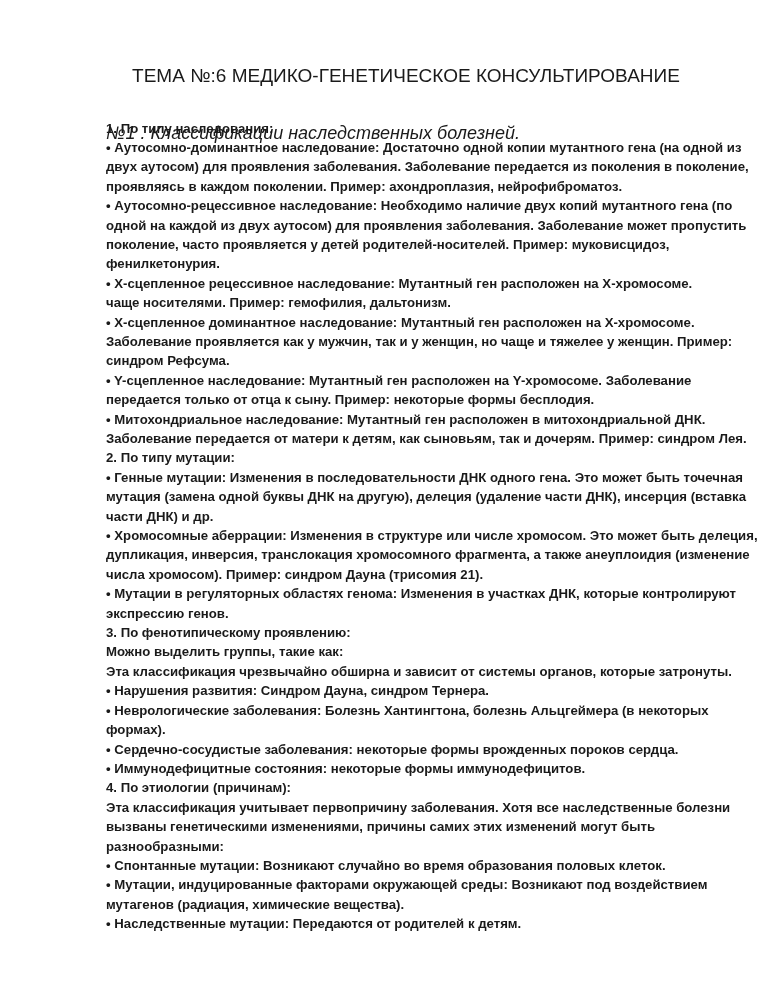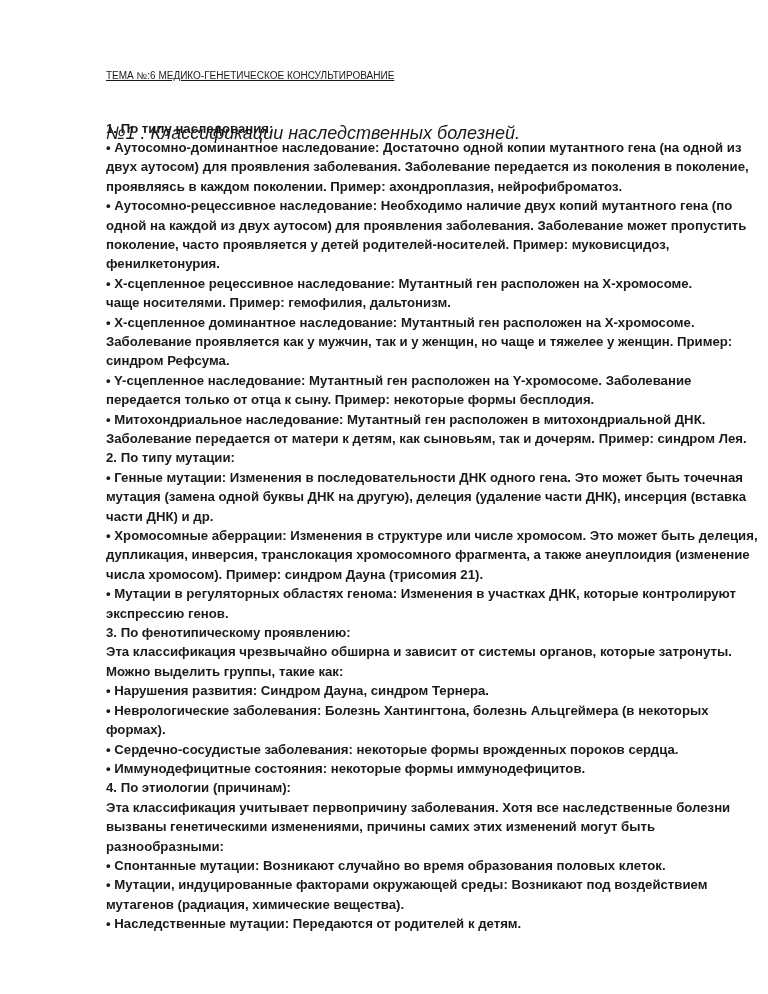--- a/index.html
+++ b/index.html
@@ -1,20 +1,20 @@
 <!DOCTYPE html>
 <html><head>
 <meta charset="utf-8">
 <style>
   html, body { margin: 0; padding: 0; background: #ffffff; }
   body { width: 768px; height: 994px; position: relative; overflow: hidden;
          font-family: "Liberation Sans", "DejaVu Sans", sans-serif; color: #1a1a1a; }
   .page { position: absolute; left: 106px; top: 0; width: 600px; }
-  .title { position: absolute; left: 0; width: 600px; top: 66px; text-align: left;
-           font-size: 10px; line-height: 19px; white-space: nowrap; text-decoration: underline; }
+  .title { position: absolute; left: 0; width: 600px; top: 66px; text-align: center;
+           font-size: 19px; line-height: 19px; white-space: nowrap; }
   .subtitle { position: absolute; left: 0; top: 92px; font-style: italic;
               font-size: 18px; line-height: 19px; white-space: nowrap; margin-top: 32px; }
   .body { position: absolute; left: 0; top: 118.5px; width: 620px; font-weight: bold; }
   .line { font-size: 13.2px; line-height: 19.42px; height: 19.42px; white-space: nowrap; }
 </style>
 </head>
 <body>
 
 <div class="page">
   <div class="title">ТЕМА №:6 МЕДИКО-ГЕНЕТИЧЕСКОЕ КОНСУЛЬТИРОВАНИЕ</div>
@@ -40,22 +40,22 @@
       <div class="line">2. По типу мутации:</div>
       <div class="line">• Генные мутации: Изменения в последовательности ДНК одного гена. Это может быть точечная</div>
       <div class="line">мутация (замена одной буквы ДНК на другую), делеция (удаление части ДНК), инсерция (вставка</div>
       <div class="line">части ДНК) и др.</div>
       <div class="line">• Хромосомные аберрации: Изменения в структуре или числе хромосом. Это может быть делеция,</div>
       <div class="line">дупликация, инверсия, транслокация хромосомного фрагмента, а также анеуплоидия (изменение</div>
       <div class="line">числа хромосом). Пример: синдром Дауна (трисомия 21).</div>
       <div class="line">• Мутации в регуляторных областях генома: Изменения в участках ДНК, которые контролируют</div>
       <div class="line">экспрессию генов.</div>
       <div class="line">3. По фенотипическому проявлению:</div>
+      <div class="line">Можно выделить группы, такие как:</div>
       <div class="line">Эта классификация чрезвычайно обширна и зависит от системы органов, которые затронуты.</div>
-      <div class="line">Можно выделить группы, такие как:</div>
       <div class="line">• Нарушения развития: Синдром Дауна, синдром Тернера.</div>
       <div class="line">• Неврологические заболевания: Болезнь Хантингтона, болезнь Альцгеймера (в некоторых</div>
       <div class="line">формах).</div>
       <div class="line">• Сердечно-сосудистые заболевания: некоторые формы врожденных пороков сердца.</div>
       <div class="line">• Иммунодефицитные состояния: некоторые формы иммунодефицитов.</div>
       <div class="line">4. По этиологии (причинам):</div>
       <div class="line">Эта классификация учитывает первопричину заболевания. Хотя все наследственные болезни</div>
       <div class="line">вызваны генетическими изменениями, причины самих этих изменений могут быть</div>
       <div class="line">разнообразными:</div>
       <div class="line">• Спонтанные мутации: Возникают случайно во время образования половых клеток.</div>

